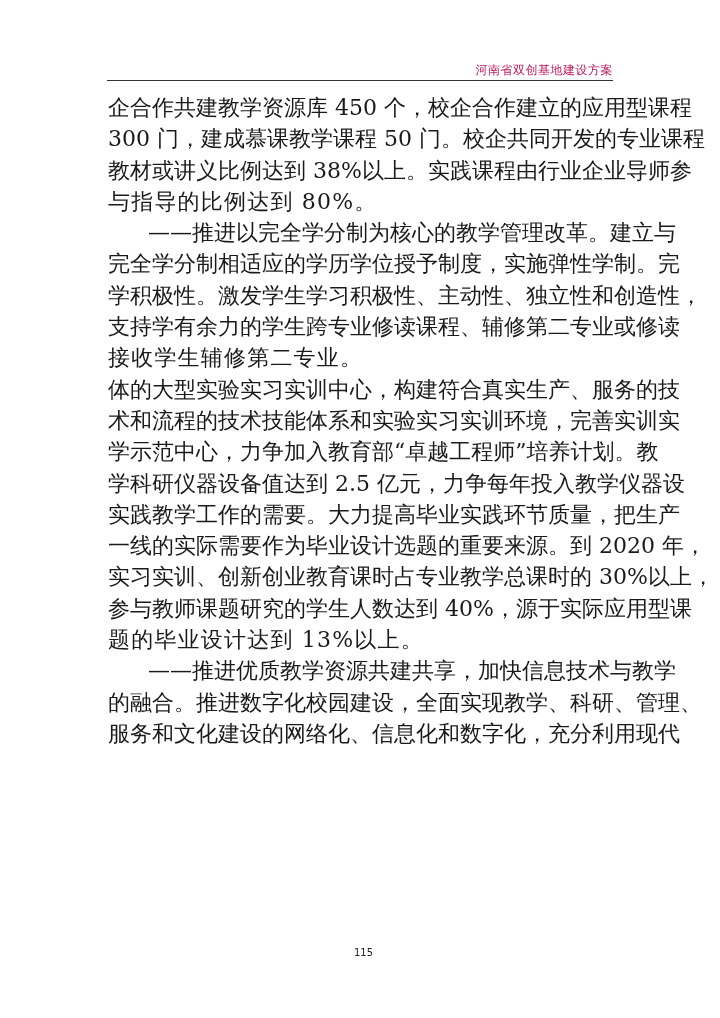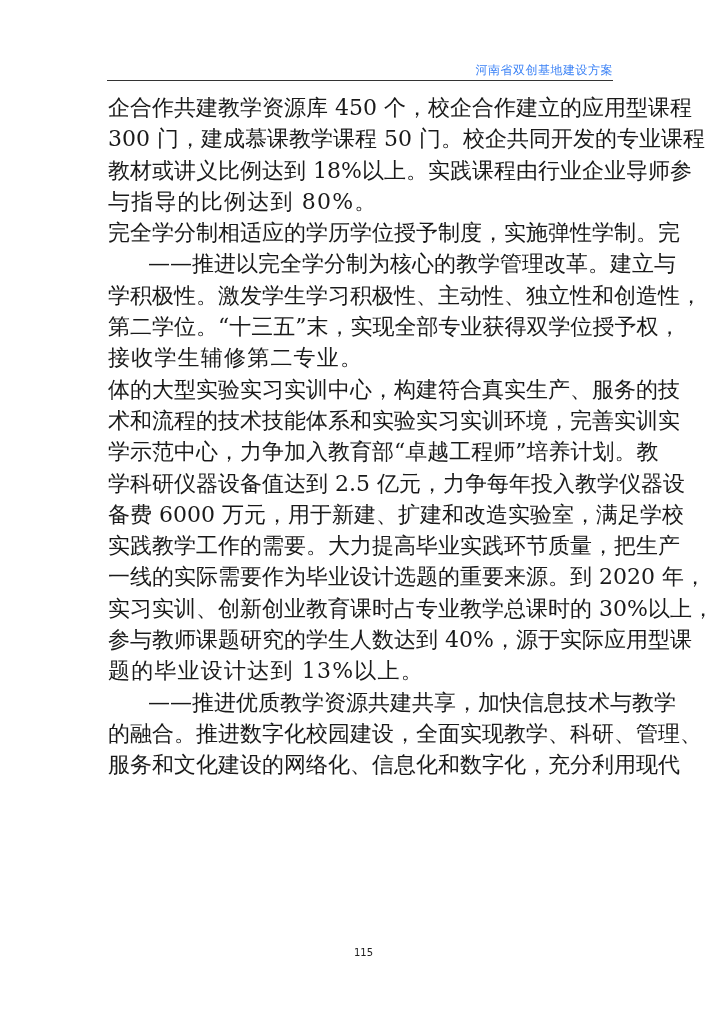--- a/index.html
+++ b/index.html
@@ -25,21 +25,21 @@
   .running-header {
     position: absolute;
     left: 107px;
     width: 506px;
     top: 62px;
     height: 18px;
     border-bottom: 1.5px solid #333;
     text-align: right;
     font-size: 12px;
     line-height: 16px;
-    color: #3b82f6;
+    color: #be185d;
     letter-spacing: 0.5px;
   }
   .body-text {
     position: absolute;
     left: 108px;
     top: 94px;
     width: 505px;
   }
   .line {
     height: 31.3px;
@@ -75,38 +75,37 @@
 
   <div class="running-header">
     <span>河南省双创基地建设方案</span>
   </div>
 
   <div class="body-text">
 
     <div>
       <div class="line">企合作共建教学资源库 450 个，校企合作建立的应用型课程</div>
       <div class="line">300 门，建成慕课教学课程 50 门。校企共同开发的专业课程</div>
-      <div class="line">教材或讲义比例达到 18%以上。实践课程由行业企业导师参</div>
+      <div class="line">教材或讲义比例达到 38%以上。实践课程由行业企业导师参</div>
       <div class="line last">与指导的比例达到 80%。</div>
     </div>
 
     <div>
+      <div class="line indent">——推进以完全学分制为核心的教学管理改革。建立与</div>
       <div class="line">完全学分制相适应的学历学位授予制度，实施弹性学制。完</div>
-      <div class="line indent">——推进以完全学分制为核心的教学管理改革。建立与</div>
       <div class="line">学积极性。激发学生学习积极性、主动性、独立性和创造性，</div>
-      <div class="line">第二学位。“十三五”末，实现全部专业获得双学位授予权，</div>
+      <div class="line">支持学有余力的学生跨专业修读课程、辅修第二专业或修读</div>
       <div class="line last">接收学生辅修第二专业。</div>
     </div>
 
     <div>
       <div class="line">体的大型实验实习实训中心，构建符合真实生产、服务的技</div>
       <div class="line">术和流程的技术技能体系和实验实习实训环境，完善实训实</div>
       <div class="line">学示范中心，力争加入教育部“卓越工程师”培养计划。教</div>
       <div class="line">学科研仪器设备值达到 2.5 亿元，力争每年投入教学仪器设</div>
-      <div class="line">备费 6000 万元，用于新建、扩建和改造实验室，满足学校</div>
       <div class="line">实践教学工作的需要。大力提高毕业实践环节质量，把生产</div>
       <div class="line">一线的实际需要作为毕业设计选题的重要来源。到 2020 年，</div>
       <div class="line">实习实训、创新创业教育课时占专业教学总课时的 30%以上，</div>
       <div class="line">参与教师课题研究的学生人数达到 40%，源于实际应用型课</div>
       <div class="line last">题的毕业设计达到 13%以上。</div>
     </div>
 
     <div>
       <div class="line indent">——推进优质教学资源共建共享，加快信息技术与教学</div>
       <div class="line">的融合。推进数字化校园建设，全面实现教学、科研、管理、</div>

